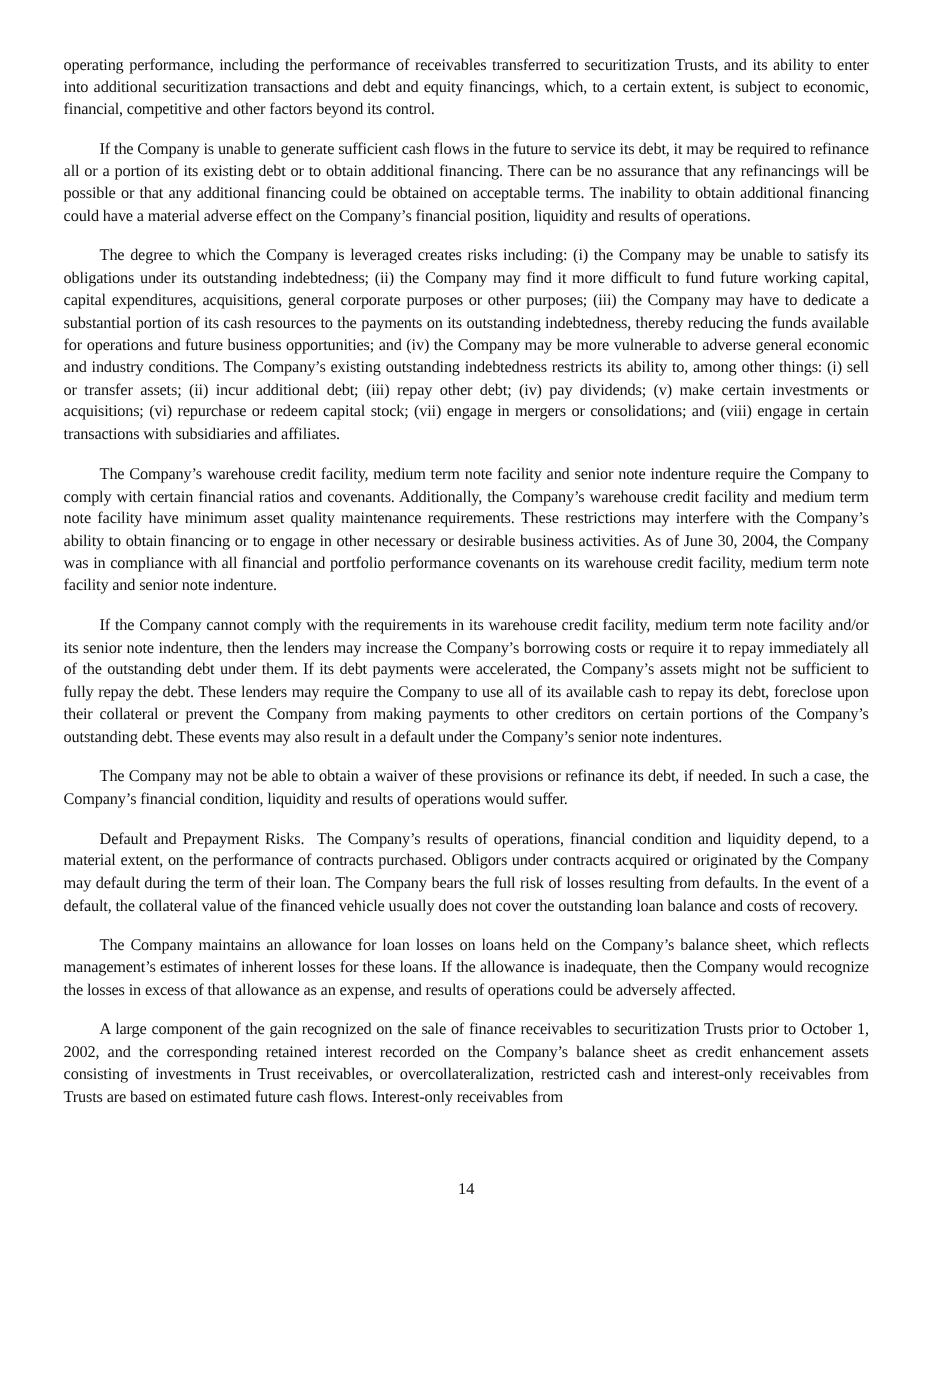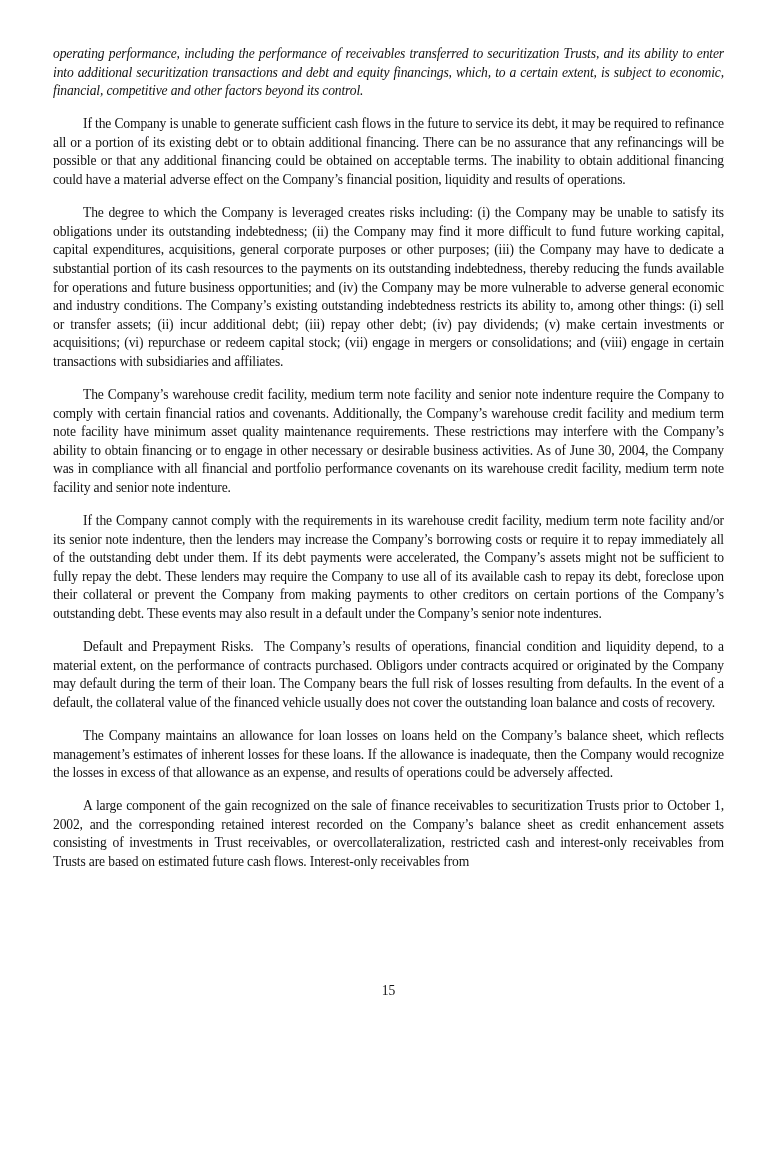--- a/index.html
+++ b/index.html
@@ -25,21 +25,20 @@
       margin: 0 0 14.5px 0;
       font-size: 13.6px;
       line-height: 18.6px;
       text-align: justify;
       text-indent: 30px;
       letter-spacing: -0.15px;
       word-spacing: 0px;
     }
     .para.continued {
       text-indent: 0;
-      font-style: italic;
     }
     .para .italic {
     }
     .page-number {
       position: absolute;
       left: 0;
       width: 777px;
       top: 982px;
       text-align: center;
       font-size: 13.6px;
@@ -55,24 +54,25 @@
   <p class="para continued">operating performance, including the performance of receivables transferred to securitization Trusts, and its ability to enter into additional securitization transactions and debt and equity financings, which, to a certain extent, is subject to economic, financial, competitive and other factors beyond its control.</p>
 
   <p class="para">If the Company is unable to generate sufficient cash flows in the future to service its debt, it may be required to refinance all or a portion of its existing debt or to obtain additional financing. There can be no assurance that any refinancings will be possible or that any additional financing could be obtained on acceptable terms. The inability to obtain additional financing could have a material adverse effect on the Company’s financial position, liquidity and results of operations.</p>
 
   <p class="para">The degree to which the Company is leveraged creates risks including: (i) the Company may be unable to satisfy its obligations under its outstanding indebtedness; (ii) the Company may find it more difficult to fund future working capital, capital expenditures, acquisitions, general corporate purposes or other purposes; (iii) the Company may have to dedicate a substantial portion of its cash resources to the payments on its outstanding indebtedness, thereby reducing the funds available for operations and future business opportunities; and (iv) the Company may be more vulnerable to adverse general economic and industry conditions. The Company’s existing outstanding indebtedness restricts its ability to, among other things: (i) sell or transfer assets; (ii) incur additional debt; (iii) repay other debt; (iv) pay dividends; (v) make certain investments or acquisitions; (vi) repurchase or redeem capital stock; (vii) engage in mergers or consolidations; and (viii) engage in certain transactions with subsidiaries and affiliates.</p>
 
   <p class="para">The Company’s warehouse credit facility, medium term note facility and senior note indenture require the Company to comply with certain financial ratios and covenants. Additionally, the Company’s warehouse credit facility and medium term note facility have minimum asset quality maintenance requirements. These restrictions may interfere with the Company’s ability to obtain financing or to engage in other necessary or desirable business activities. As of June 30, 2004, the Company was in compliance with all financial and portfolio performance covenants on its warehouse credit facility, medium term note facility and senior note indenture.</p>
 
   <p class="para">If the Company cannot comply with the requirements in its warehouse credit facility, medium term note facility and/or its senior note indenture, then the lenders may increase the Company’s borrowing costs or require it to repay immediately all of the outstanding debt under them. If its debt payments were accelerated, the Company’s assets might not be sufficient to fully repay the debt. These lenders may require the Company to use all of its available cash to repay its debt, foreclose upon their collateral or prevent the Company from making payments to other creditors on certain portions of the Company’s outstanding debt. These events may also result in a default under the Company’s senior note indentures.</p>
 
+  <p class="para">The Company may not be able to obtain a waiver of these provisions or refinance its debt, if needed. In such a case, the Company’s financial condition, liquidity and results of operations would suffer.</p>
 
   <p class="para">
     <span class="italic">Default and Prepayment Risks.</span>&nbsp;&nbsp;<span>The Company’s results of operations, financial condition and liquidity depend, to a material extent, on the performance of contracts purchased. Obligors under contracts acquired or originated by the Company may default during the term of their loan. The Company bears the full risk of losses resulting from defaults. In the event of a default, the collateral value of the financed vehicle usually does not cover the outstanding loan balance and costs of recovery.</span>
   </p>
 
   <p class="para">The Company maintains an allowance for loan losses on loans held on the Company’s balance sheet, which reflects management’s estimates of inherent losses for these loans. If the allowance is inadequate, then the Company would recognize the losses in excess of that allowance as an expense, and results of operations could be adversely affected.</p>
 
   <p class="para">A large component of the gain recognized on the sale of finance receivables to securitization Trusts prior to October 1, 2002, and the corresponding retained interest recorded on the Company’s balance sheet as credit enhancement assets consisting of investments in Trust receivables, or overcollateralization, restricted cash and interest-only receivables from Trusts are based on estimated future cash flows. Interest-only receivables from</p>
 
 </div>
 
-<div class="page-number">15</div>
+<div class="page-number">14</div>
 
 </body></html>

